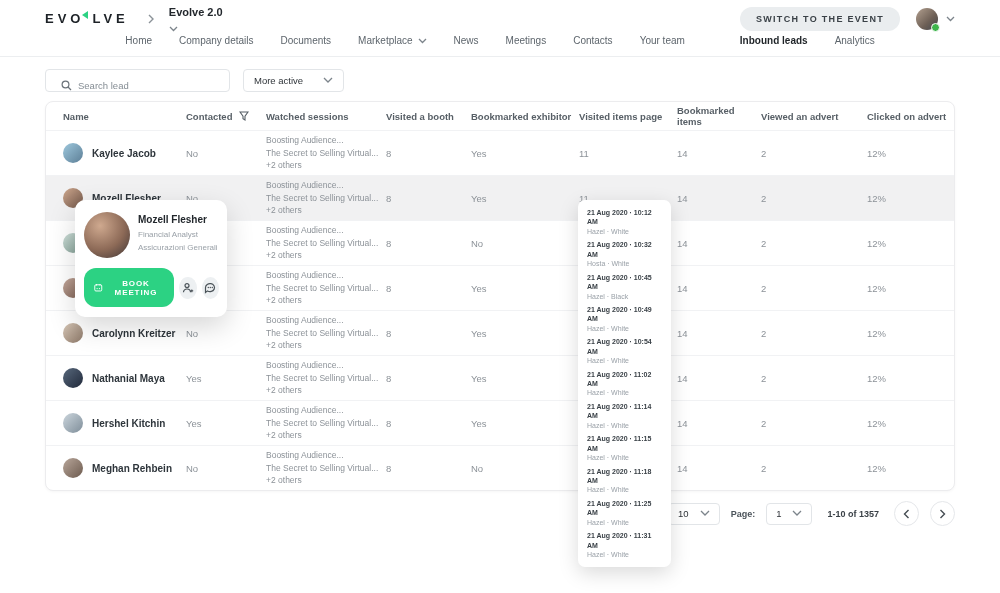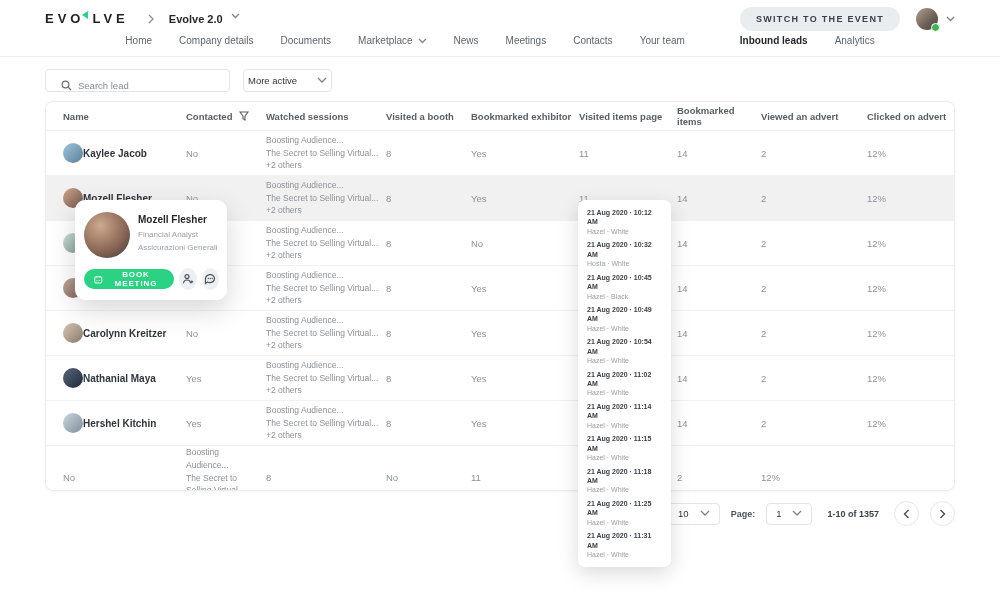--- a/index.html
+++ b/index.html
@@ -7,54 +7,54 @@
     font-family:"Liberation Sans", sans-serif; color:#2e353b; position:relative; }
 
   
   .topbar { height:57px; border-bottom:1px solid #eceef0; background:#fff; }
   .logo-row { display:flex; align-items:center; padding:11px 45px 0 45px; height:26px; }
   .logo { display:flex; font-weight:bold; font-size:13px;
     letter-spacing:4px; color:#1d2227; }
   .logo-tri { width:0; height:0; border-top:4px solid transparent; border-bottom:4px solid transparent;
     border-right:6px solid #2cd283; margin:0 4px 0 -2px; }
   .crumb-chev { margin:0 14px 0 18px; color:#8b9298; display:flex; }
-  .event-select { display:flex; align-items:flex-start; gap:8px; font-size:11px; font-weight:bold; color:#22272c; cursor:pointer; }
+  .event-select { display:flex; align-items:flex-start; gap:8px; font-size:11px; font-weight:bold; color:#22272c; cursor:pointer;flex-direction:column; }
   .switch-btn { margin-left:auto; background:#eaedef; border:0; border-radius:13px; height:24px;
     padding:0 16px; font-size:9px; font-weight:bold; letter-spacing:1.3px; color:#3a4147;
     font-family:inherit; cursor:pointer; }
   .avatar-wrap { margin-left:16px; display:flex; align-items:center; gap:8px; cursor:pointer; }
   .avatar { width:22px; height:22px; border-radius:50%;
     background:linear-gradient(135deg,#b3a090,#6d5f55 60%,#41454d); position:relative; }
   .presence-dot { position:absolute; right:-2px; bottom:-2px; width:9px; height:9px; border-radius:50%;
     background:#3db54b; border:1.5px solid #fff; }
   .navbar { display:flex; justify-content:center; align-items:center; gap:27px; margin-top:9px; }
   .nav-item { font-size:10px; color:#5d656c; display:flex; align-items:center; gap:5px; cursor:pointer;justify-content:flex-end; }
   .nav-item.active { font-weight:bold; color:#1f2428;padding-left:28px; }
   svg.chev { stroke:#7c848b; }
 
   
   .filters { display:flex; gap:13px; padding:12px 45px 9px 45px; }
   .searchbox { width:185px; height:23px; border:1px solid #e2e5e8; border-radius:4px; background:#fff;
     display:flex; align-items:flex-end; gap:6px; padding:0 15px; }
   .searchbox input { border:0; outline:0; flex:1; font-size:9.5px; color:#333; font-family:inherit; background:transparent; }
   .searchbox input::placeholder { color:#858d94; }
   .sel { height:23px; border:1px solid #e2e5e8; border-radius:4px; background:#fff; display:flex;
-    align-items:center; gap:20px; padding:0 4px; font-size:9.5px; color:#2f3439; cursor:pointer; }
+    align-items:center; gap:20px; padding:0 10px; font-size:9.5px; color:#2f3439; cursor:pointer; }
 
   
   .table-card { margin:0 45px; background:#fff; border:1px solid #ececee; border-radius:8px;
     box-shadow:0 1px 3px rgba(0,0,0,.04); overflow:hidden; }
   .trow { display:grid; grid-template-columns:140px 80px 120px 85px 108px 98px 84px 106px 87px; align-items:center; }
   .thead { height:28px; }
   .thead .cell { font-size:9.5px; font-weight:bold; color:#575f66; display:flex; align-items:center; gap:7px; }
   .cell { padding-right:6px; }
   .cell:first-child { padding-left:17px; }
   .tbody .trow { height:45px; border-top:1px solid #f1f2f4; font-size:9.5px; color:#8c9298; }
   .tbody .trow.hl { background:#f1f1f2; }
-  .name-cell { display:flex; align-items:center; font-size:10px; font-weight:bold; color:#2e353b; }
+  .name-cell { display:flex; align-items:center; gap:9px; font-size:10px; font-weight:bold; color:#2e353b; }
   .row-avatar { width:20px; height:20px; border-radius:50%; flex:0 0 20px; }
   .sessions { font-size:8.5px; line-height:1.5; color:#8c9298; }
 
   
   .pagination { display:flex; align-items:center; justify-content:flex-end; gap:11px;
     padding:10px 45px 0 45px; font-size:9px; font-weight:bold; color:#4c545b; }
   .pg-sel { height:22px; border:1px solid #e2e5e8; border-radius:4px; background:#fff; display:flex;
     align-items:center; gap:11px; padding:0 9px; font-size:9.5px; font-weight:normal; color:#2f3439; cursor:pointer; }
   .range { font-weight:bold; color:#3a4147; margin:0 4px; }
   .pg-btn { width:25px; height:25px; border:1px solid #e5e7ea; border-radius:50%; background:#fff;
@@ -62,21 +62,21 @@
 
   
   .popup { position:absolute; left:75px; top:200px; width:152px; background:#fff; border-radius:10px;
     box-shadow:0 10px 28px rgba(0,0,0,.16); z-index:20; }
   .pp-top { display:flex; gap:8px; padding:12px 8px 8px 9px; }
   .pp-avatar { width:46px; height:46px; border-radius:50%; flex:0 0 46px;
     background:radial-gradient(circle at 35% 30%,#cfa98f 0%,#8d6a57 55%,#3c3334 100%); }
   .pp-name { font-size:10px; font-weight:bold; color:#22272c; margin:2px 0 4px; }
   .pp-sub { font-size:8px; color:#9aa1a8; line-height:1.6; }
   .pp-actions { display:flex; align-items:center; gap:5px; padding:2px 8px 10px 9px; }
-  .book-btn { height:20px; border:0; border-radius:12px; background:#2cd283; color:#fff; font-size:8px;
+  .book-btn { height:39px; border:0; border-radius:12px; background:#2cd283; color:#fff; font-size:8px;
     font-weight:bold; letter-spacing:.9px; display:flex; align-items:center; gap:5px; padding:0 10px;
     font-family:inherit; cursor:pointer; }
   .icon-btn { width:22px; height:22px; border:0; border-radius:50%; background:#edf0f2; display:flex;
     align-items:center; justify-content:center; cursor:pointer; }
 
   
   .tooltip { position:absolute; left:578px; top:200px; width:93px; background:#fff; border-radius:7px;
     box-shadow:0 6px 20px rgba(0,0,0,.15); padding:8px 9px 4px 9px; z-index:15; }
   .tt-entry { margin-bottom:4px; }
   .tt-date { font-size:7px; font-weight:bold; color:#3a4147; line-height:1.35; }
@@ -313,20 +313,24 @@
           <div>+2 others</div>
         </div>
     <div class="cell rbooth">8</div>
     <div class="cell rexh">Yes</div>
     <div class="cell ritems">11</div>
     <div class="cell rbitems">14</div>
     <div class="cell radvert">2</div>
     <div class="cell rclick">12%</div>
   </div>
       <div class="trow">
+    <div class="cell name-cell">
+      <span class="row-avatar" style="background: linear-gradient(135deg, rgb(185, 167, 155), rgb(108, 90, 78));"></span>
+      <span class="rname">Meghan Rehbein</span>
+    </div>
     <div class="cell rcontacted">No</div>
     <div class="cell sessions">
           <div>Boosting Audience...</div>
           <div>The Secret to Selling Virtual...</div>
           <div>+2 others</div>
         </div>
     <div class="cell rbooth">8</div>
     <div class="cell rexh">No</div>
     <div class="cell ritems">11</div>
     <div class="cell rbitems">14</div>

